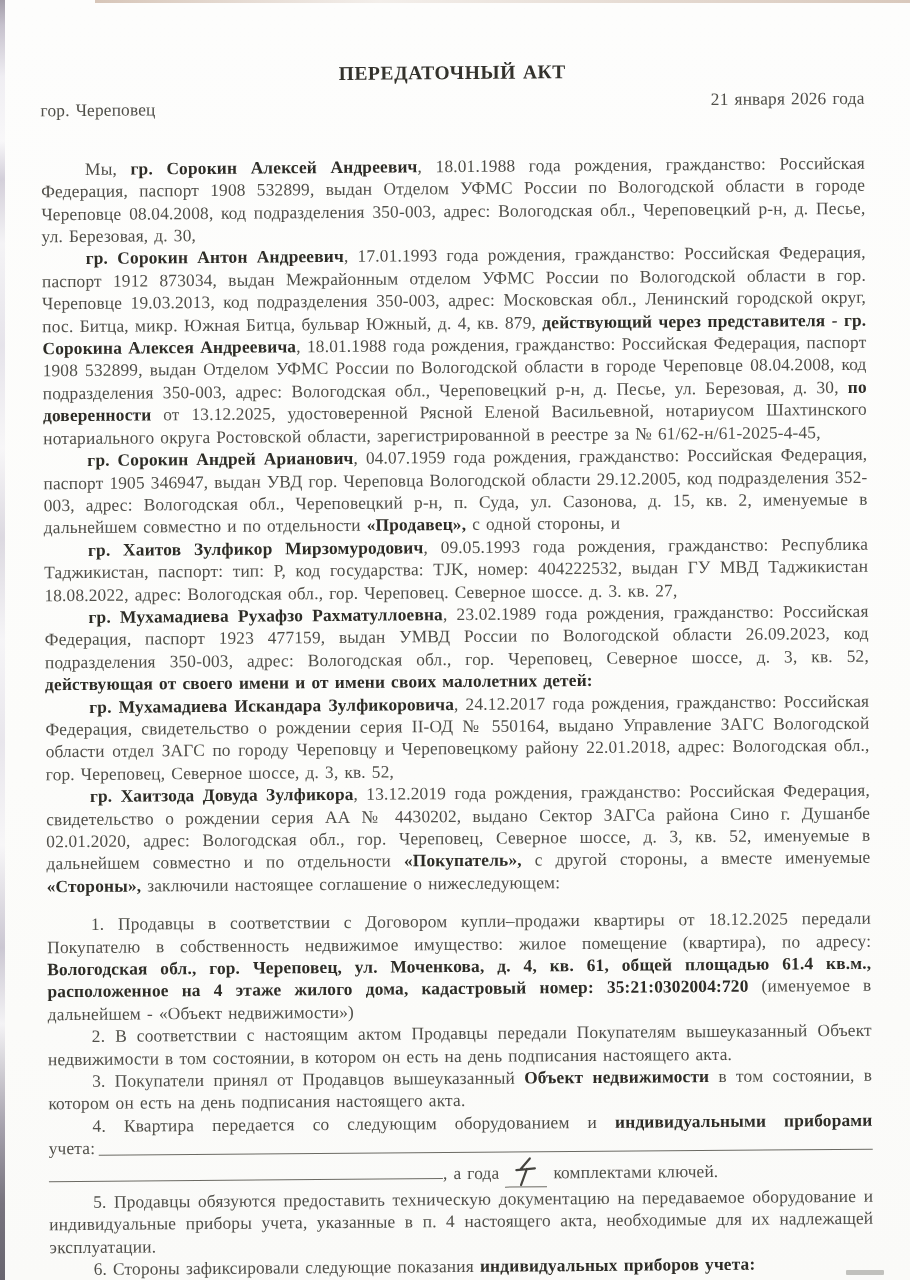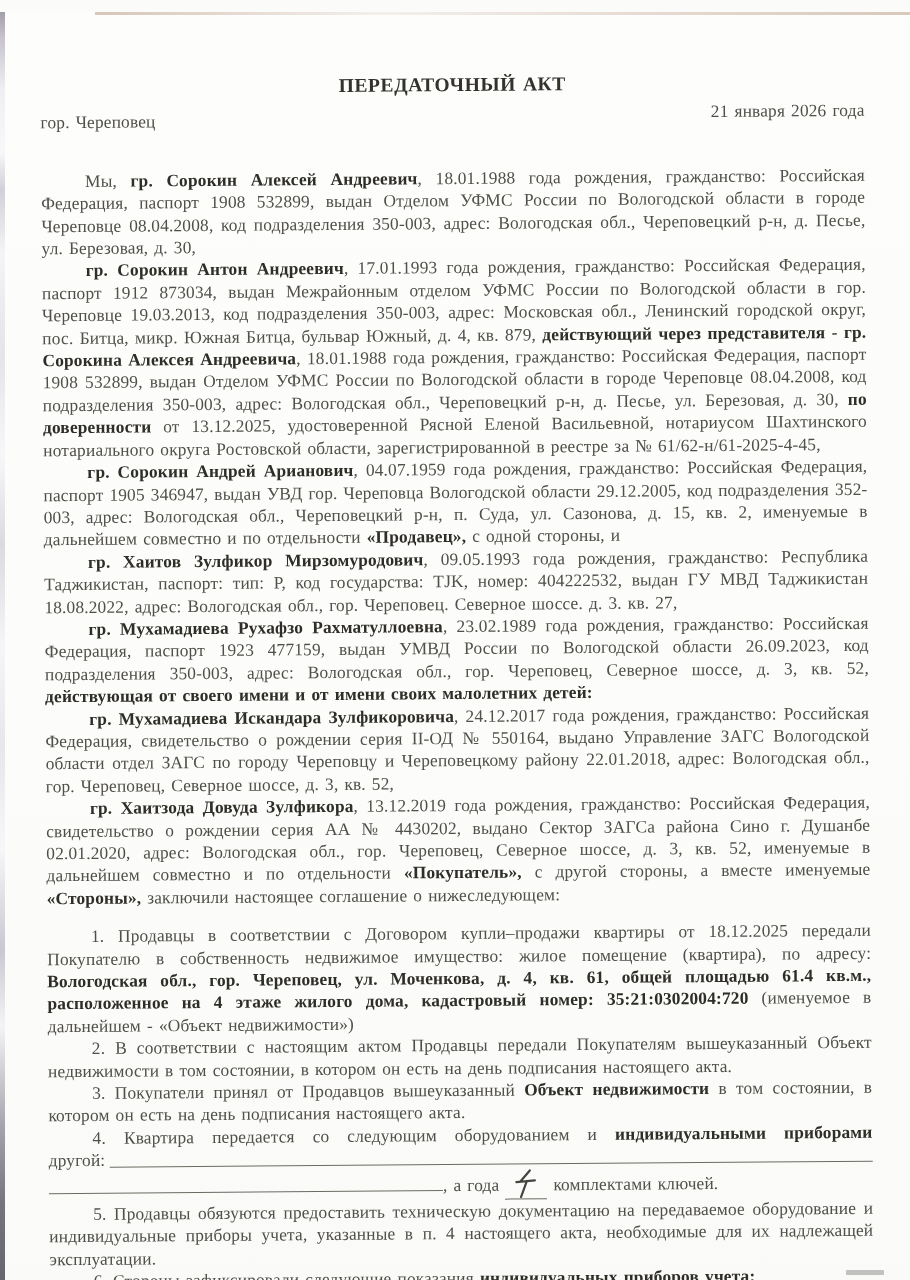--- a/index.html
+++ b/index.html
@@ -6,21 +6,20 @@
   body {
     width: 910px; height: 1280px;
     background: #fbfbf9;
     overflow: hidden;
     position: relative;
     font-family: "Liberation Serif", "DejaVu Serif", serif;
   }
   .sheet {
     position: absolute; inset: 0;
     background: linear-gradient(180deg, #fdfdfc 0%, #fcfcfa 60%, #fafaf8 100%);
-    margin-top: 12px;
   }
   
   .edge-left {
     position: absolute; left: 0; top: 0; width: 5px; height: 100%;
     opacity: .8;
     background: linear-gradient(180deg,
       #8d8694 0%, #b9b3c1 2%, #eceaf0 6%, #f7f6f8 11%,
       #c9c4d1 14%, #f2f1f4 19%, #e0dde6 27%, #f6f5f7 35%,
       #d4d0da 42%, #f4f3f6 50%, #e3e0e8 58%, #f6f5f7 66%,
       #bfbac8 74%, #f2f1f4 80%, #918c9a 88%, #57525f 94%, #433f4c 100%);
@@ -114,21 +113,21 @@
     <p class="para"><span class="b">гр. Мухамадиева Искандара Зулфикоровича</span><span>, 24.12.2017 года рождения, гражданство: Российская Федерация, свидетельство о рождении серия II-ОД № 550164, выдано Управление ЗАГС Вологодской области отдел ЗАГС по городу Череповцу и Череповецкому району 22.01.2018, адрес: Вологодская обл., гор. Череповец, Северное шоссе, д. 3, кв. 52,</span></p>
     <p class="para"><span class="b">гр. Хаитзода Довуда Зулфикора</span><span>, 13.12.2019 года рождения, гражданство: Российская Федерация, свидетельство о рождении серия АА № 4430202, выдано Сектор ЗАГСа района Сино г. Душанбе 02.01.2020, адрес: Вологодская обл., гор. Череповец, Северное шоссе, д. 3, кв. 52, именуемые в дальнейшем совместно и по отдельности </span><span class="b">«Покупатель»,</span><span> с другой стороны, а вместе именуемые </span><span class="b">«Стороны»,</span><span> заключили настоящее соглашение о нижеследующем:</span></p>
 
     <p class="para clauses-start"><span>1. Продавцы в соответствии с Договором купли–продажи квартиры от 18.12.2025 передали Покупателю в собственность недвижимое имущество: жилое помещение (квартира), по адресу: </span><span class="b">Вологодская обл., гор. Череповец, ул. Моченкова, д. 4, кв. 61, общей площадью 61.4 кв.м., расположенное на 4 этаже жилого дома, кадастровый номер: 35:21:0302004:720</span><span> (именуемое в дальнейшем - «Объект недвижимости»)</span></p>
     <p class="para"><span>2. В соответствии с настоящим актом Продавцы передали Покупателям вышеуказанный Объект недвижимости в том состоянии, в котором он есть на день подписания настоящего акта.</span></p>
     <p class="para"><span>3. Покупатели принял от Продавцов вышеуказанный </span><span class="b">Объект недвижимости</span><span> в том состоянии, в котором он есть на день подписания настоящего акта.</span></p>
 
     <div class="para" style="text-indent:0;">
       <div class="c4l1"><span>4. Квартира передается со следующим оборудованием и </span><span class="b">индивидуальными приборами</span></div>
       <div class="c4l2">
-        <span>другой:</span>
+        <span>учета:</span>
         <span class="uline grow"></span>
       </div>
       <div class="c4l3">
         <span class="uline blank-long"></span><span>, а года</span><span class="keyslot uline" title="4"><svg width="24" height="30" viewBox="0 0 24 30">
               <path d="M16 2 L6.5 13 M2.5 13.5 L21 12 M13 12.5 L7 28.5" fill="none" stroke="#45443f" stroke-width="2.2" stroke-linecap="round"></path>
             </svg></span><span>комплектами ключей.</span>
       </div>
     </div>
 
     <p class="para"><span>5. Продавцы обязуются предоставить техническую документацию на передаваемое оборудование и индивидуальные приборы учета, указанные в п. 4 настоящего акта, необходимые для их надлежащей эксплуатации.</span></p>

